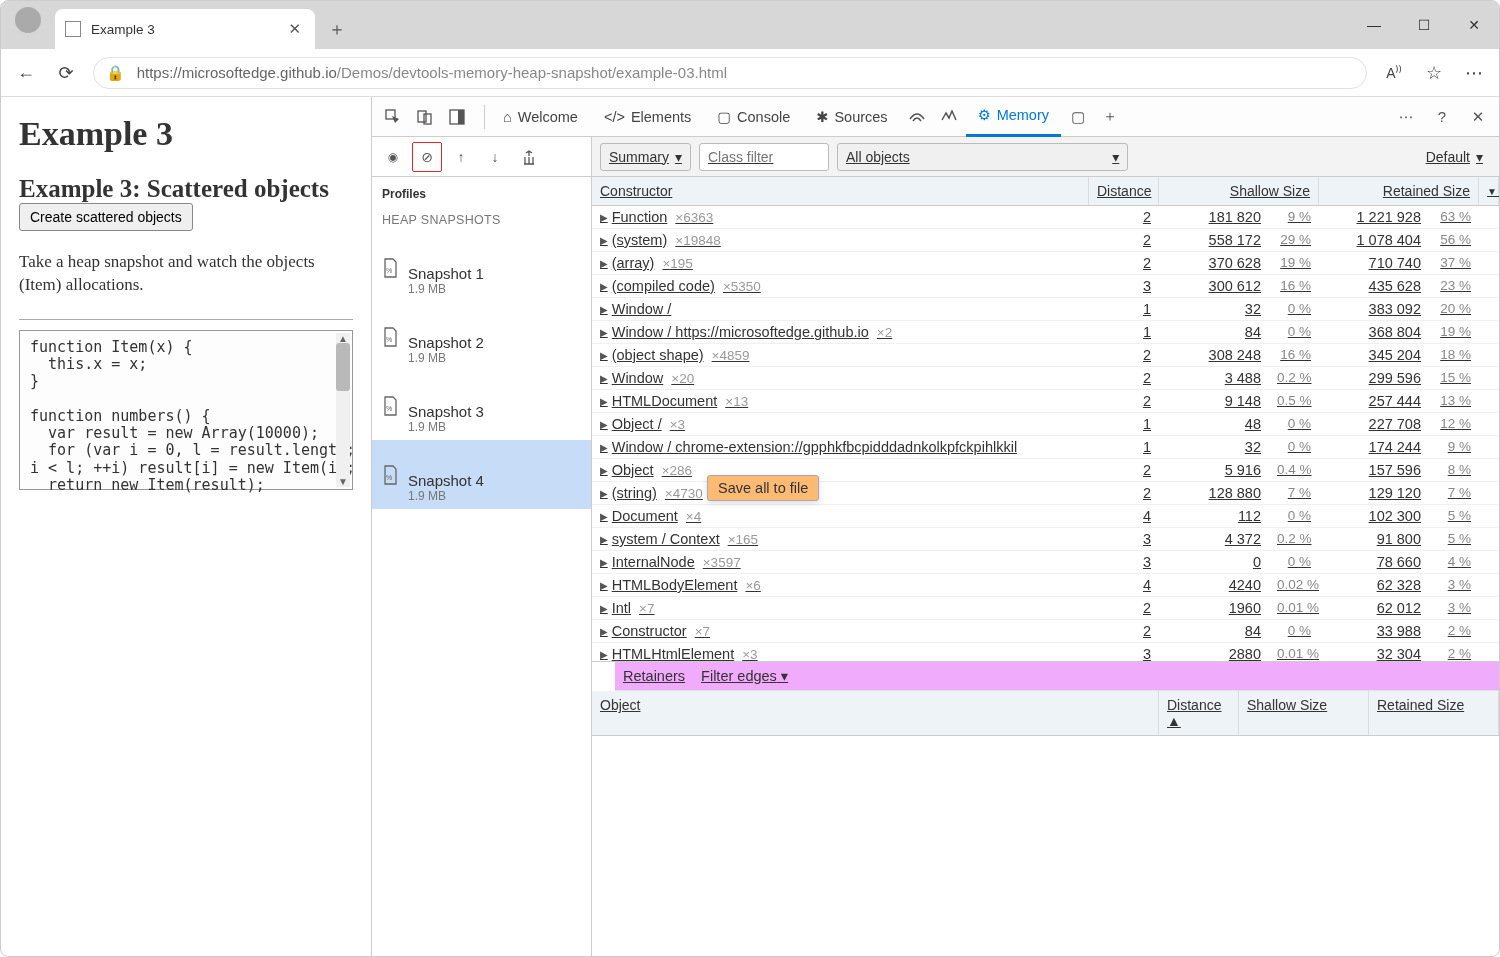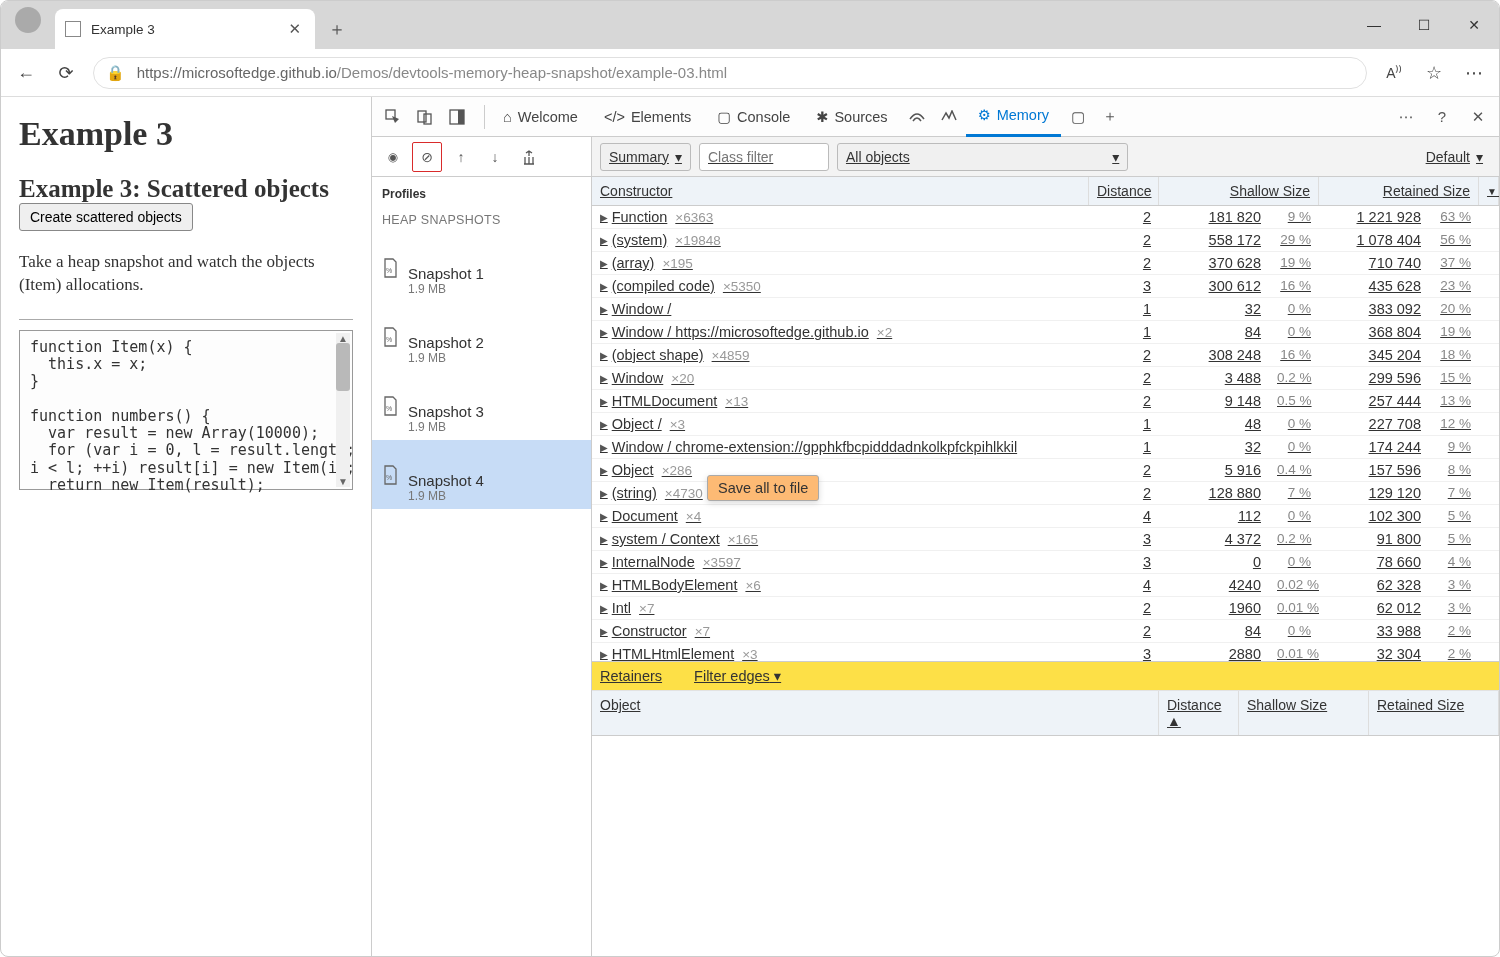--- a/index.html
+++ b/index.html
@@ -83,21 +83,21 @@
 .hrow > div { padding: 3px 8px; white-space: nowrap; overflow: hidden; }
 .hrow .c1 { display:flex; align-items:center; gap:4px; }
 .hrow .tri { font-size: 10px; color: #555; }
 .hrow .cnt { color: #999; font-size: 13.5px; margin-left: 4px; }
 .hrow .num { text-align: right; }
 .hrow .pct { text-align: right; color: #888; font-size: 13.5px; }
 
 .context-menu { position: absolute; background: #fdba74; border: 1px solid #aaa; border-radius: 3px; padding: 4px 10px; font-size: 14.5px; box-shadow: 0 2px 6px rgba(0,0,0,0.15); cursor:pointer; }
 
 .retainers { border-top: 1px solid #ccc; }
-.ret-bar { display:flex; gap: 32px; padding: 6px 8px; font-size: 14.5px; background:#fde047; border-bottom:1px solid #e2e2e2; }
+.ret-bar { display:flex; gap: 16px; padding: 6px 8px; font-size: 14.5px; background:#f0abfc; border-bottom:1px solid #e2e2e2;margin-left:23px; }
 .ret-hdr { display: grid; grid-template-columns: 1fr 80px 130px 130px; background: #eef3f8; border-bottom: 1px solid #ccc; font-size: 14px; }
 .ret-hdr > div { padding: 6px 8px; border-right:1px solid #ddd; }
 .ret-body { height: 220px; }
 
 svg { display:block; }
 </style>
 </head>
 <body>
 
 <div class="window">

